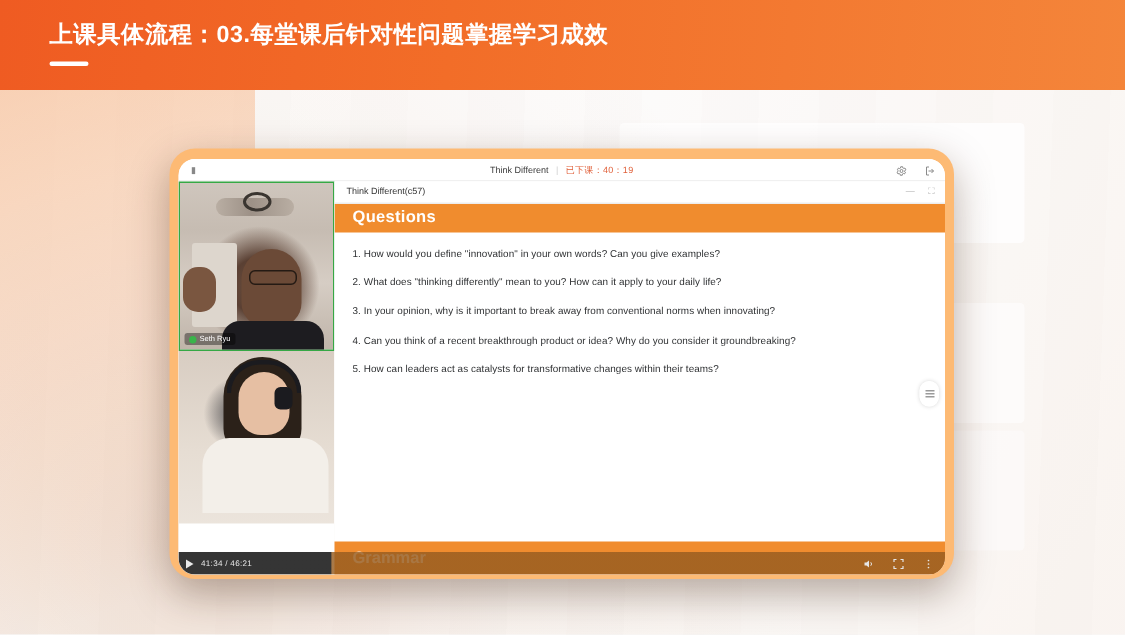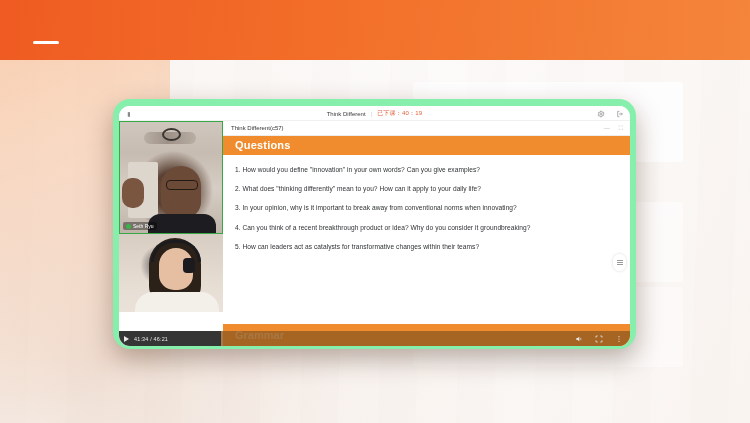--- a/index.html
+++ b/index.html
@@ -44,22 +44,22 @@
     color: #ffffff; font-size: 15.5px; font-weight: 700;
     letter-spacing: 0.4px; white-space: nowrap;
   }
   .header-rule {
     position: absolute; left: 33px; top: 41px; width: 26px; height: 3px;
     background: #ffffff; border-radius: 2px;
   }
 
   
   .device {
-    position: absolute; left: 113px; top: 99px; width: 523px; height: 250px;
-    background: #86efac;
+    position: absolute; left: 113px; top: 99px; width: 523px; height: 287px;
+    background: #fdba74;
     border-radius: 17px;
     padding: 7px 6px 3px 6px;
     box-shadow: 0 10px 26px rgba(60,30,10,0.35);
   }
   .screen {
     position: relative; width: 100%; height: 100%;
     background: #ffffff; border-radius: 11px; overflow: hidden;
     display: flex; flex-direction: column;
   }
 
@@ -242,20 +242,21 @@
   }
   .pic { color: #e6e6e6; display: block; }
 </style>
 </head>
 <body>
 
 <div class="bg-photo"></div>
 <div class="bg-warm-left"></div>
 
 <div class="header">
+  <div class="header-title">上课具体流程：03.每堂课后针对性问题掌握学习成效</div>
   <div class="header-rule"></div>
 </div>
 
 <div class="device">
   <div class="screen">
 
     <div class="appbar">
       <div class="appbar-left-icon">▮</div>
       <div class="appbar-center">
         <span class="appbar-title">Think Different</span>

